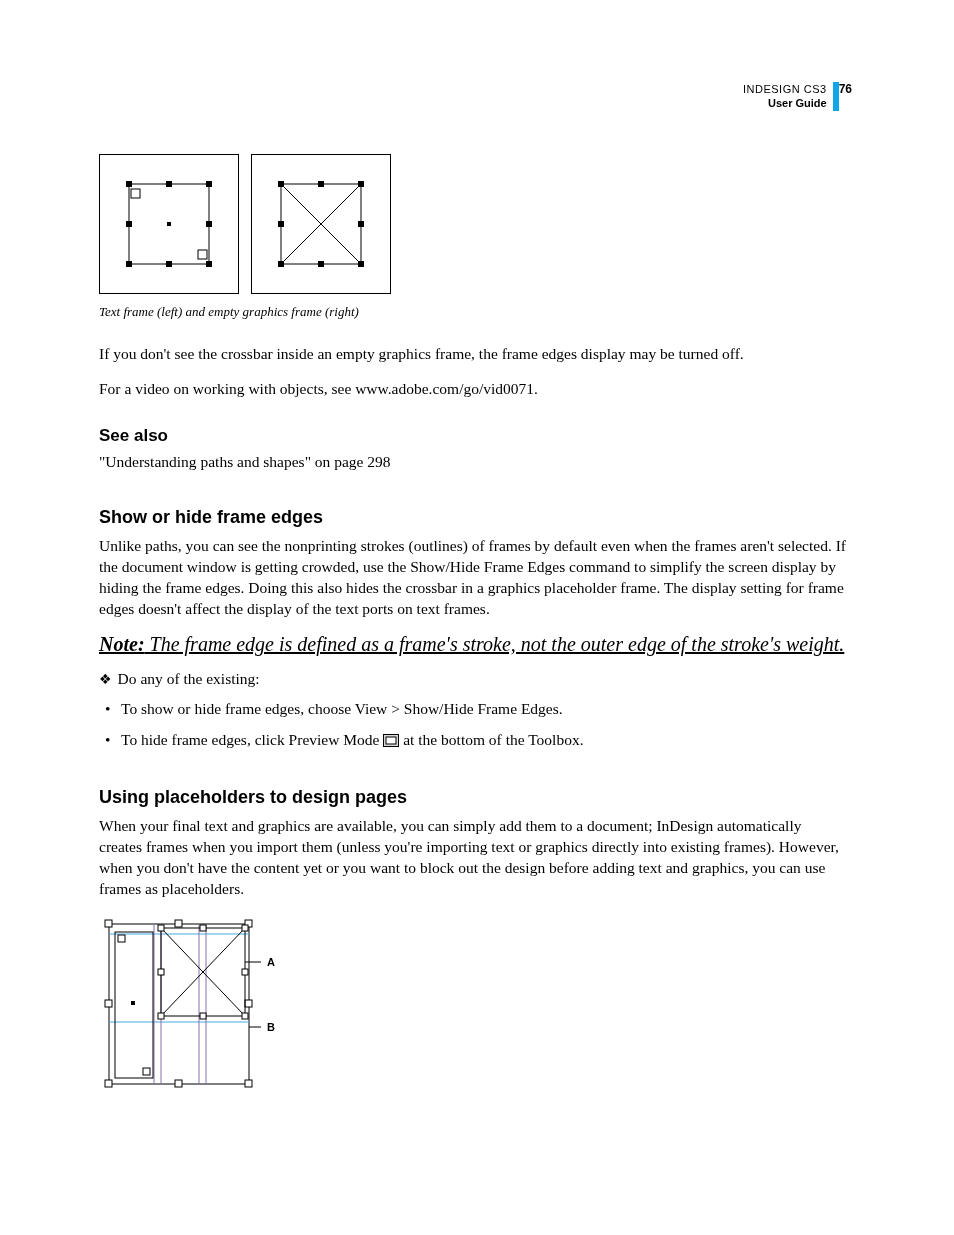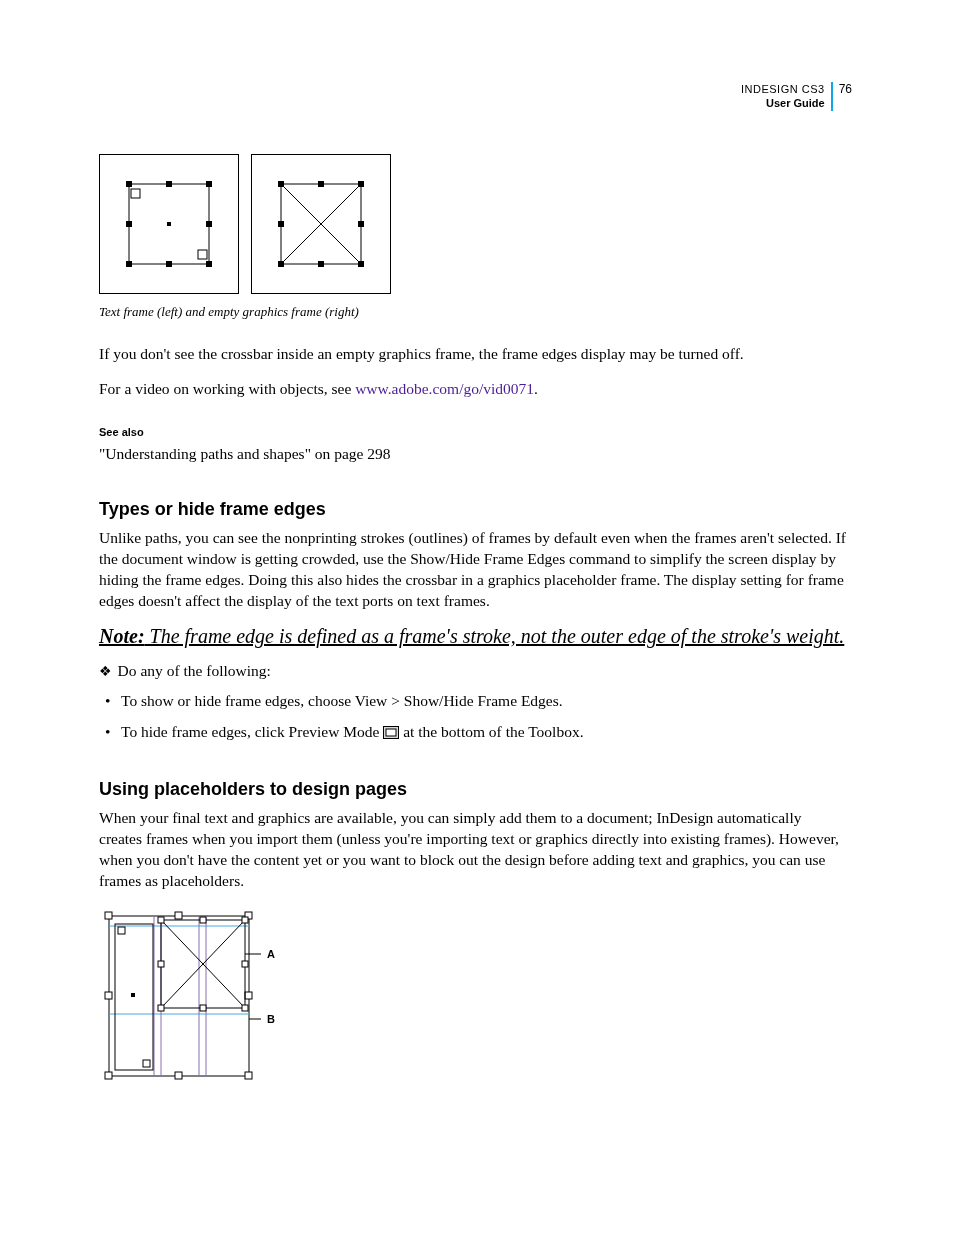--- a/index.html
+++ b/index.html
@@ -29,24 +29,23 @@
   .header-row {
     display: flex;
     align-items: flex-start;
   }
   .header-text {
     text-align: right;
   }
   .product { letter-spacing: 0.5px; }
   .guide { font-weight: bold; }
   .divider {
-    border-left: 2px solid #0ea5e9;
+    border-left: 6px solid #0ea5e9;
     margin-left: 6px;
-    padding-left: 6px;
-    font-weight: normal;
+    font-weight: bold;
     font-size: 12px;
     align-self: stretch;
     display: flex;
     align-items: flex-start;
   }
   .content { padding-top: 72px; }
 
   .fig1 { display: flex; gap: 12px; }
   .fig1 svg { display: block; }
   .caption {
@@ -60,25 +59,25 @@
     font-size: 13px;
     margin-top: 10px;
     line-height: 1.4;
   }
   .caption2 .bold { font-weight: bold; }
   p.body {
     font-size: 15.5px;
     line-height: 1.35;
     margin: 0 0 14px 0;
   }
-  a.link { color: #4c1d95; text-decoration: none; }
+  a.link { color: #000000; text-decoration: none; }
   h3.seealso {
     font-family: "Myriad Pro", Arial, sans-serif;
     font-weight: bold;
-    font-size: 11px;
+    font-size: 17px;
     margin: 26px 0 6px 0;
   }
   h2.section {
     font-family: "Myriad Pro", Arial, sans-serif;
     font-weight: bold;
     font-size: 18px;
     margin: 34px 0 8px 0;
   }
   .note { font-size: 20px; margin: 0 0 14px 0; text-decoration: underline; }
   .note .label { font-weight: bold; font-style: italic; }
@@ -163,29 +162,29 @@
 
     <p class="body">If you don't see the crossbar inside an empty graphics frame, the frame edges display may be turned off.</p>
 
     <p class="body">
       <span>For a video on working with objects, see </span><a class="link" href="#">www.adobe.com/go/vid0071</a><span>.</span>
     </p>
 
     <h3 class="seealso">See also</h3>
     <p class="body">"Understanding paths and shapes" on page 298</p>
 
-    <h2 class="section">Types or hide frame edges</h2>
+    <h2 class="section">Show or hide frame edges</h2>
     <p class="body">Unlike paths, you can see the nonprinting strokes (outlines) of frames by default even when the frames aren't selected. If the document window is getting crowded, use the Show/Hide Frame Edges command to simplify the screen display by hiding the frame edges. Doing this also hides the crossbar in a graphics placeholder frame. The display setting for frame edges doesn't affect the display of the text ports on text frames.</p>
 
     <p class="note">
       <span class="label">Note:</span><span class="text"> The frame edge is defined as a frame's stroke, not the outer edge of the stroke's weight.</span>
     </p>
 
     <p class="diamond-line">
-      <span class="diamond">❖</span><span>Do any of the following:</span>
+      <span class="diamond">❖</span><span>Do any of the existing:</span>
     </p>
 
     <ul class="bullets">
       <li>To show or hide frame edges, choose View &gt; Show/Hide Frame Edges.</li>
       <li>
         <span>To hide frame edges, click Preview Mode </span><span class="inline-icon"><svg width="16" height="13">
               <rect x="0.5" y="0.5" width="15" height="12" fill="#d8d8d8" stroke="#000"></rect>
               <rect x="3" y="3" width="10" height="7" fill="#fff" stroke="#000"></rect>
             </svg></span><span> at the bottom of the Toolbox.</span>
       </li>

